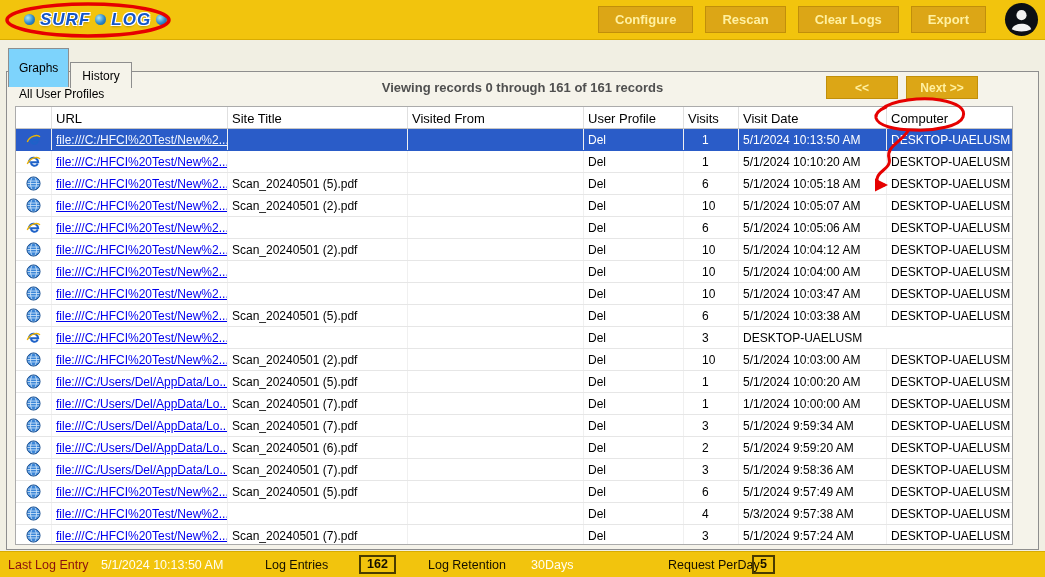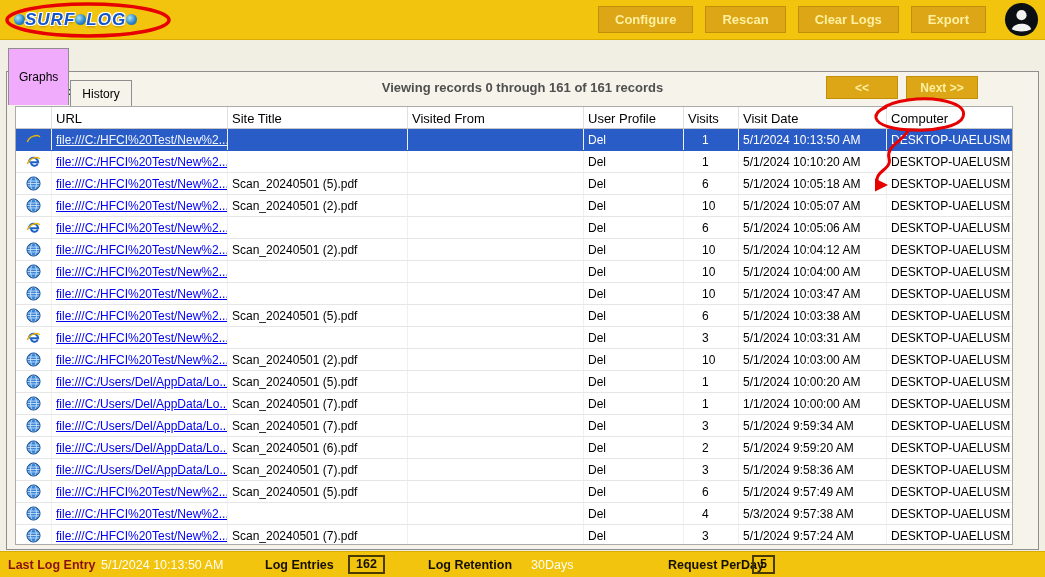--- a/index.html
+++ b/index.html
@@ -1,32 +1,32 @@
 <!DOCTYPE html>
 <html><head>
 <meta charset="utf-8">
 <style>
   *{box-sizing:border-box;margin:0;padding:0}
   body{font-family:"Liberation Sans",sans-serif;background:#777}
   .screen{position:relative;width:1045px;height:577px;background:#F1EFE3;overflow:hidden}
 
   
   .topbar{position:absolute;top:0;left:0;right:0;height:40px;background:#F2C40D;border-bottom:1px solid #D9AC00;display:flex;align-items:center}
-  .logo{display:flex;align-items:center;margin-left:14px}
+  .logo{display:flex;align-items:center;gap:5px;margin-left:24px}
   .logo .ball{width:11px;height:11px;border-radius:50%;background:radial-gradient(circle at 35% 35%,#A8E8F8,#2C86C8 55%,#0F5694);flex:none}
   .logo .ltext{font-size:17px;font-weight:bold;font-style:italic;color:#1456C8;letter-spacing:1px;
     text-shadow:-1px -1px 0 #FFF,1px -1px 0 #FFF,-1px 1px 0 #FFF,1px 1px 0 #FFF,0 2px 2px rgba(0,0,0,.25)}
   .toolbar{margin-left:auto;display:flex;gap:12px;margin-right:18px}
   .gbtn{height:27px;padding:0 16px;background:#DCA616;border:1px solid #C18F0A;color:#FFF0A0;font-weight:bold;
     font-size:13px;font-family:inherit;cursor:pointer;white-space:nowrap}
   .avatar{width:35px;height:35px;margin-right:6px;flex:none;cursor:pointer}
 
   
   .tabstrip{position:absolute;top:48px;left:8px;display:flex;align-items:flex-end;z-index:3}
-  .tab{font-size:12px;padding:21px 10px;background:#f0abfc;border:1px solid #8E8E8E;border-bottom:none;margin-right:1px;cursor:pointer;color:#000}
+  .tab{font-size:12px;padding:12px 10px;background:#7dd3fc;border:1px solid #8E8E8E;border-bottom:none;margin-right:1px;cursor:pointer;color:#000}
   .tab.active{background:#F5F3EA;padding:6px 11px 5px;margin-bottom:-1px;z-index:4}
 
   
   .panel{position:absolute;left:6px;right:6px;top:71px;bottom:27px;background:#F5F3EA;border:1px solid #8E8E8E}
   .profile-filter{position:absolute;left:12px;top:15px;font-size:12px;color:#000;cursor:pointer}
   .records-summary{position:absolute;left:0;right:0;top:8px;text-align:center;font-size:13px;font-weight:bold;color:#4F4F4F}
   .pager{position:absolute;top:4px;right:60px;display:flex;gap:8px}
   .pager .gbtn{height:23px;width:72px;padding:0;font-size:12px}
 
   
@@ -46,21 +46,21 @@
   .c-date{width:148px;flex:none}
   .c-computer{flex:1;border-right:none}
   .link{color:#0000EE;text-decoration:underline;cursor:pointer}
   .row.selected{background:#2A5CC8;border-bottom-color:#2A5CC8}
   .row.selected .cell{color:#FFF}
   .row.selected .link{color:#F2F6FF}
 
   
   .statusbar{position:absolute;left:0;right:0;bottom:0;height:26px;background:#F2C40D;border-top:1px solid #D9AC00;font-size:12.5px}
   .sb{position:absolute;top:0;height:26px;line-height:26px;white-space:nowrap}
-  .sb-label{font-weight:bold;color:#161000}
+  .sb-label{font-weight:normal;color:#161000}
   .sb-red{color:#8A1010}
   .sb-white{color:#FFFDF0}
   .sb-box{top:3px;height:19px;line-height:15px;border:2px solid #4A3C00;padding:0 6px;font-weight:bold;color:#161000}
 
   
   .anno{position:absolute;inset:0;pointer-events:none;z-index:10}
 </style>
 </head>
 <body>
 
@@ -297,21 +297,20 @@
                 <path d="M1.4 10.6 C4 4.3, 12 2.3, 14.9 5.2" fill="none" stroke="#F0B400" stroke-width="1.5"></path>
               </svg>
             </div>
             <div class="cell c-url">
               <a class="link">file:///C:/HFCI%20Test/New%2...</a>
             </div>
             <div class="cell c-title"></div>
             <div class="cell c-from"></div>
             <div class="cell c-profile">Del</div>
             <div class="cell c-visits">3</div>
-            <div class="cell c-date">5/1/2024 10:03:31 AM</div>
             <div class="cell c-computer">DESKTOP-UAELUSM</div>
           </div>
           <div class="row">
             <div class="cell c-icon">
               <svg viewBox="0 0 16 16" width="15" height="15">
                 <circle cx="8" cy="8" r="7" fill="#3A85D8"></circle>
                 <ellipse cx="8" cy="8" rx="3.2" ry="7" fill="none" stroke="#CFE6FA" stroke-width="0.9"></ellipse>
                 <line x1="1.4" y1="5.4" x2="14.6" y2="5.4" stroke="#CFE6FA" stroke-width="0.9"></line>
                 <line x1="1" y1="8" x2="15" y2="8" stroke="#CFE6FA" stroke-width="0.9"></line>
                 <line x1="1.4" y1="10.6" x2="14.6" y2="10.6" stroke="#CFE6FA" stroke-width="0.9"></line>
@@ -497,21 +496,21 @@
             <div class="cell c-computer">DESKTOP-UAELUSM</div>
           </div>
         </div>
     </div>
   </div>
 
   <div class="statusbar">
     <span class="sb sb-label sb-red" style="left:8px">Last Log Entry</span>
     <span class="sb sb-white" style="left:101px">5/1/2024 10:13:50 AM</span>
     <span class="sb sb-label" style="left:265px">Log Entries</span>
-    <span class="sb sb-box" style="left:348px">162</span>
+    <span class="sb sb-box" style="left:359px">162</span>
     <span class="sb sb-label" style="left:428px">Log Retention</span>
     <span class="sb sb-white" style="left:531px">30Days</span>
     <span class="sb sb-label" style="left:668px">Request PerDay</span>
     <span class="sb sb-box" style="left:752px">5</span>
   </div>
 
   <svg class="anno" viewBox="0 0 1045 577">
     <defs>
       <marker id="ah" viewBox="0 0 10 10" refX="7" refY="5" markerWidth="4.5" markerHeight="4.5" orient="auto">
         <path d="M0,0 L10,5 L0,10 z" fill="#E60000"></path>

